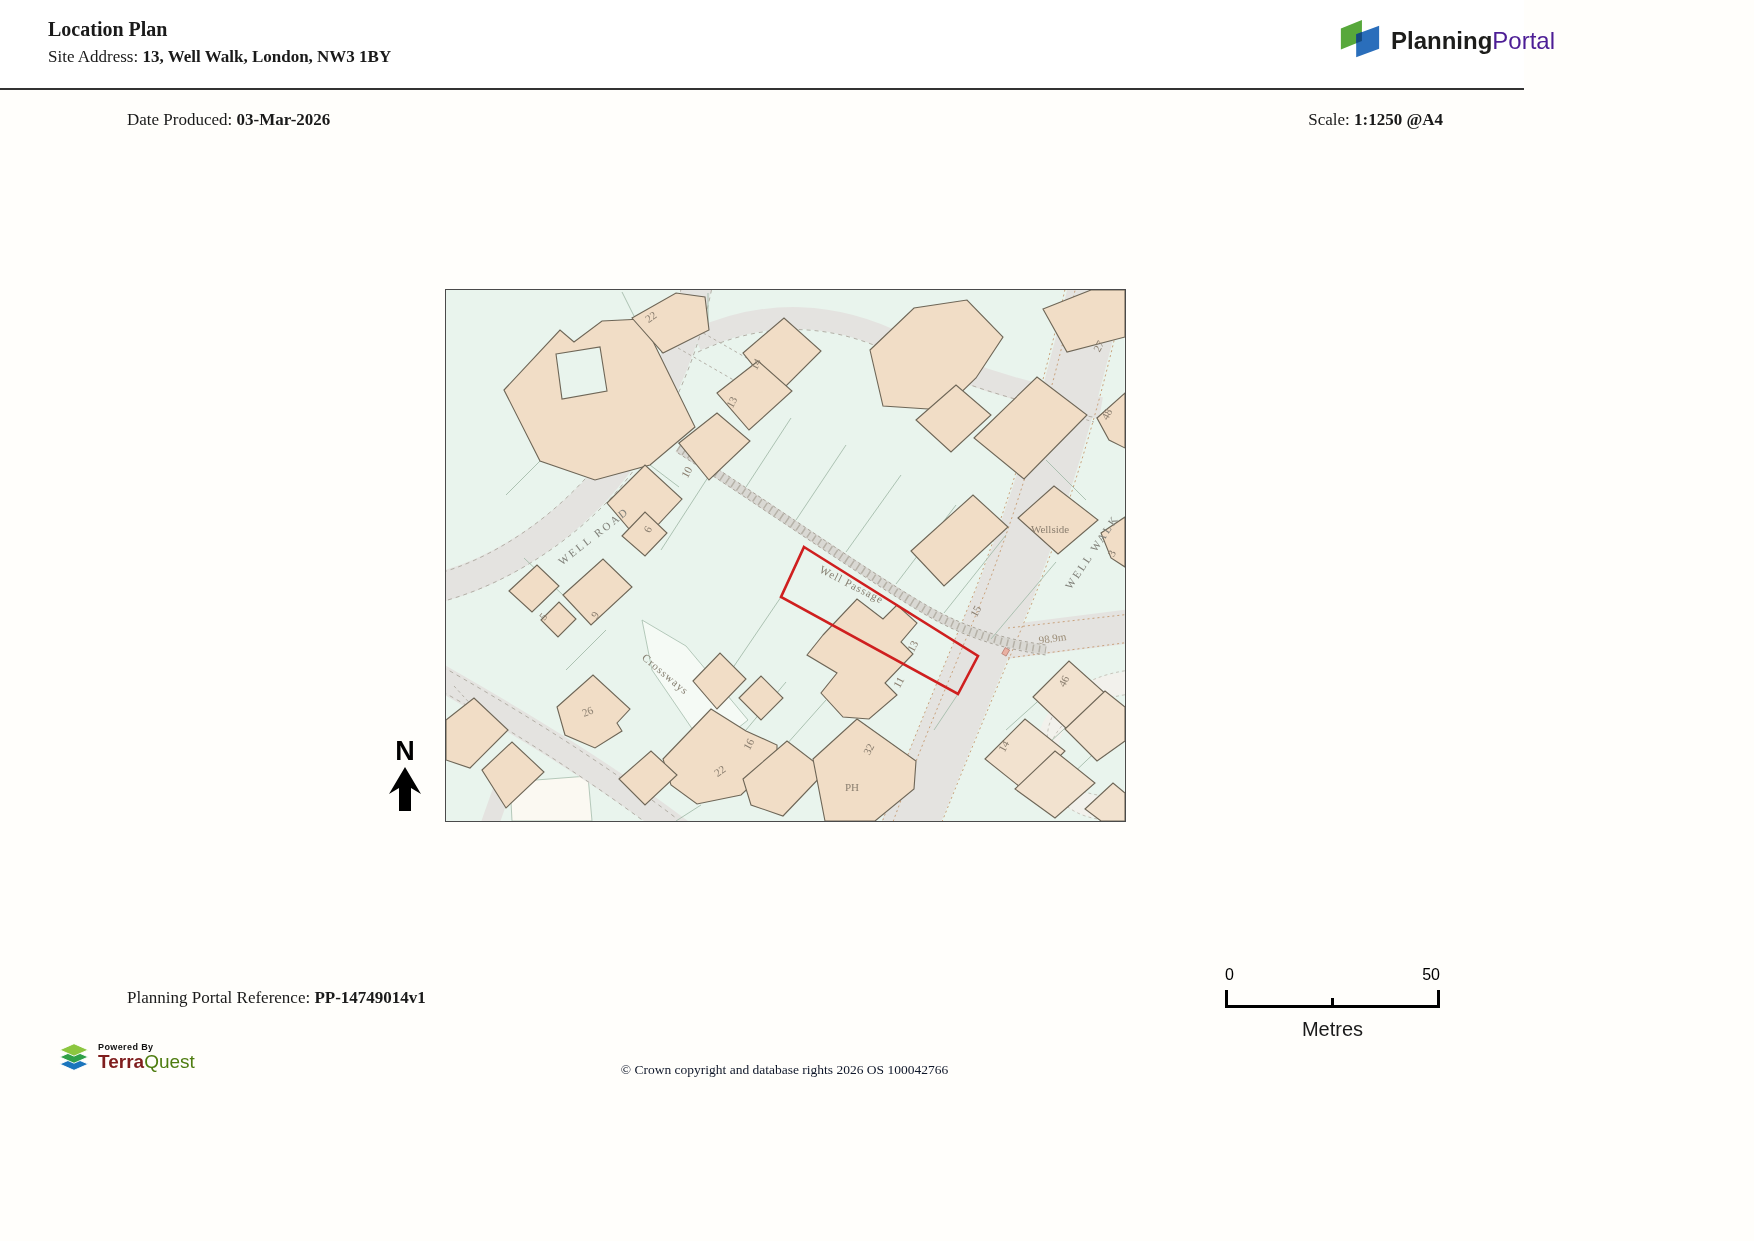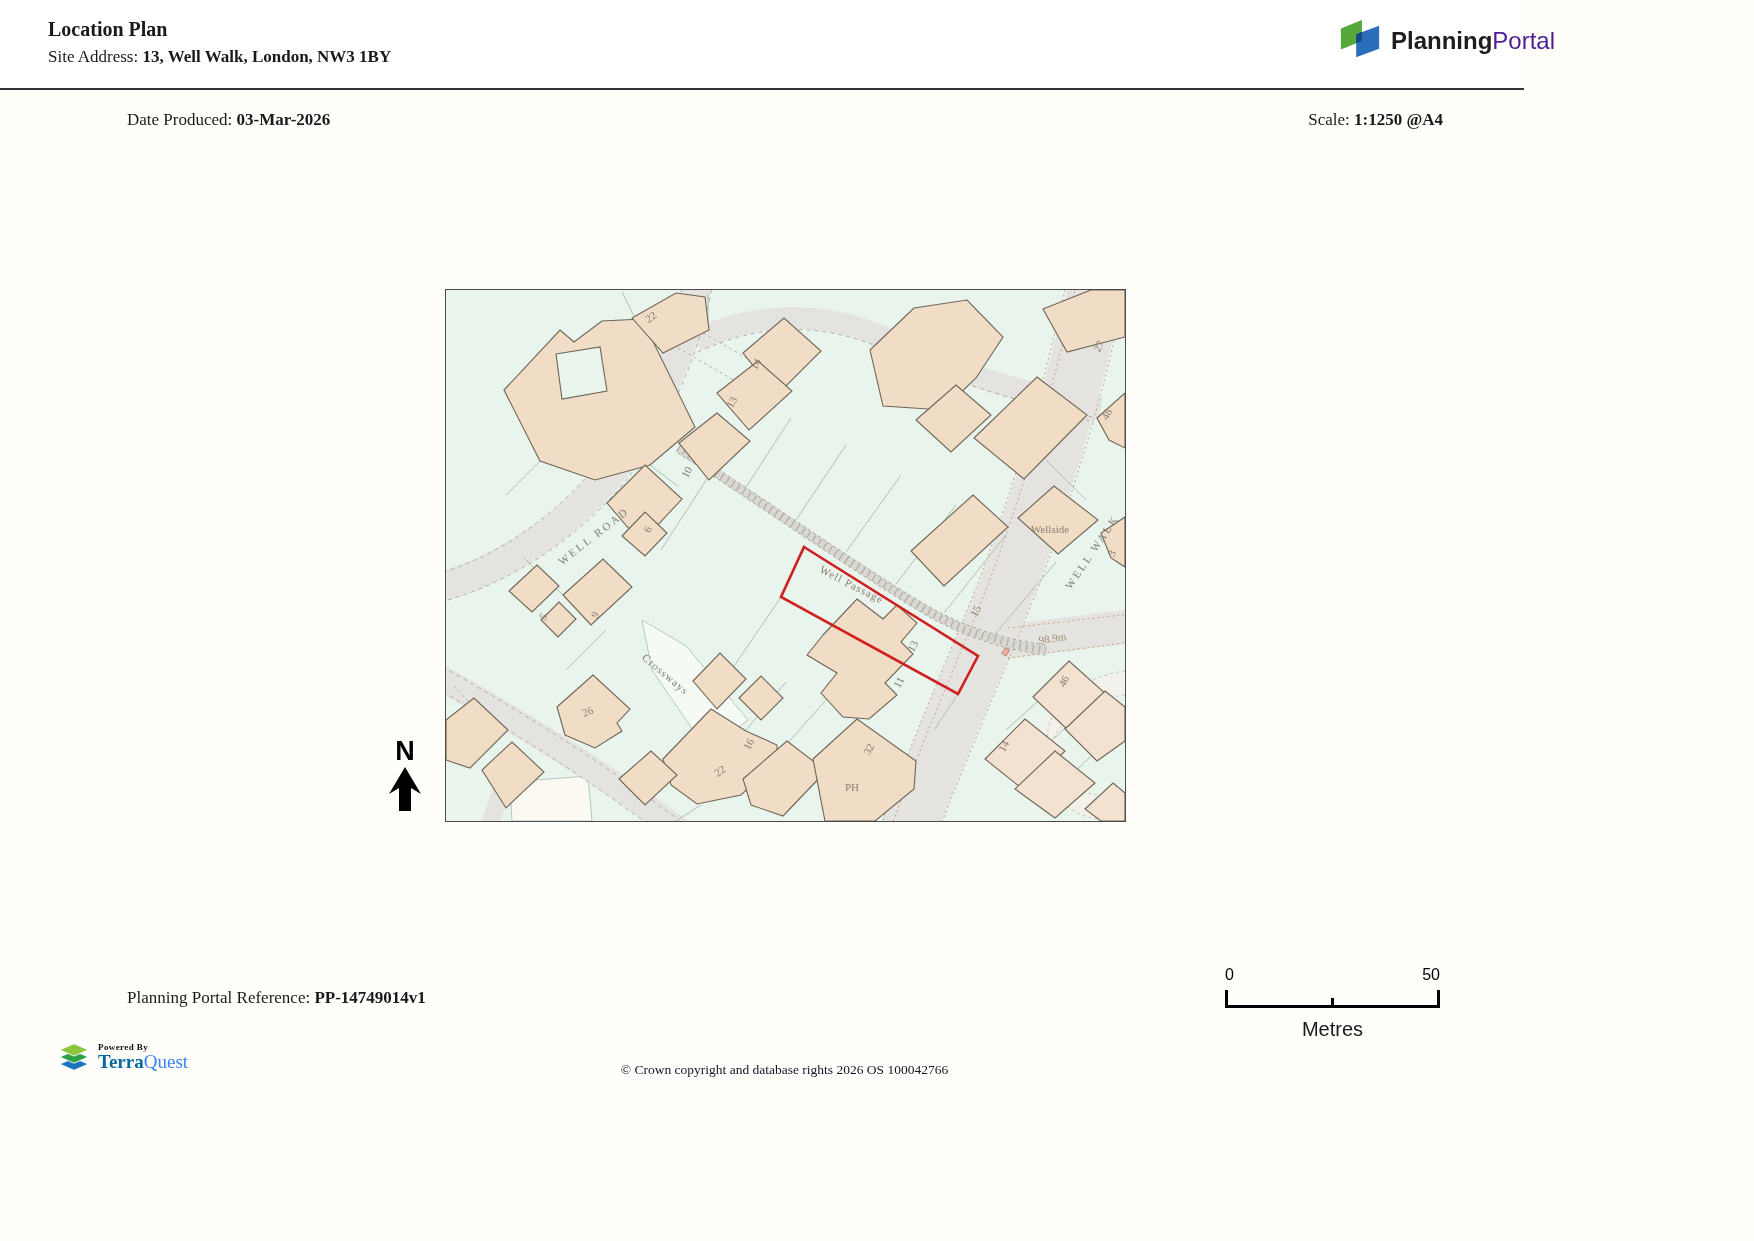--- a/index.html
+++ b/index.html
@@ -32,25 +32,25 @@
   .north{position:absolute;left:383px;top:736px;width:44px;text-align:center;}
   .north .n-letter{font-family:"Liberation Sans", sans-serif;font-weight:bold;font-size:27px;color:#000;}
   .refline{position:absolute;left:127px;top:988px;font-size:17px;}
   .scalebar{position:absolute;left:1225px;top:966px;width:215px;height:72px;font-family:"Liberation Sans", sans-serif;}
   .scalebar .num{position:absolute;top:0;font-size:16px;color:#000;}
   .scalebar .num0{left:0;}
   .scalebar .num50{right:0;}
   .scalebar svg{position:absolute;left:0;top:22px;}
   .scalebar .unit{position:absolute;top:52px;left:0;width:215px;text-align:center;font-size:20px;}
   .copyright{position:absolute;left:445px;top:1062px;width:679px;text-align:center;font-size:13.5px;color:#0f172a;}
-  .tq-logo{position:absolute;left:58px;top:1042px;display:flex;align-items:flex-end;gap:8px;font-family:Liberation Serif, serif;}
+  .tq-logo{position:absolute;left:58px;top:1042px;display:flex;align-items:flex-end;gap:8px;font-family:Liberation Sans, sans-serif;}
   .tq-text .powered{font-size:9px;font-weight:bold;color:#111;letter-spacing:.4px;}
   .tq-text .brand{font-size:19px;line-height:19px;}
-  .tq-text .b-bold{font-weight:bold;color:#0369a1;}
-  .tq-text .b-light{font-weight:normal;color:#3b82f6;}
+  .tq-text .b-bold{font-weight:bold;color:#7f1d1d;}
+  .tq-text .b-light{font-weight:normal;color:#4d7c0f;}
   
   .mlabel{fill:#8b7f70;font-family:"Liberation Serif", serif;font-size:11px;text-anchor:middle;}
   .mlabel.road{fill:#81817a;letter-spacing:2.5px;}
   .mlabel.path{fill:#847d6f;letter-spacing:1px;}
   .mlabel.spot{fill:#9b8c76;}
   .bld{fill:#f1ddc6;stroke:#6e6657;stroke-width:1.1;}
   .bld2{fill:#f2e2cf;stroke:#6e6657;stroke-width:1.1;}
   .parcel{stroke:#a5bcac;stroke-width:0.9;fill:none;}
   .road-band{stroke:#e4e3e0;fill:none;}
   .road-edge{stroke:#b3afa6;stroke-width:1;fill:none;stroke-dasharray:4 4;}

